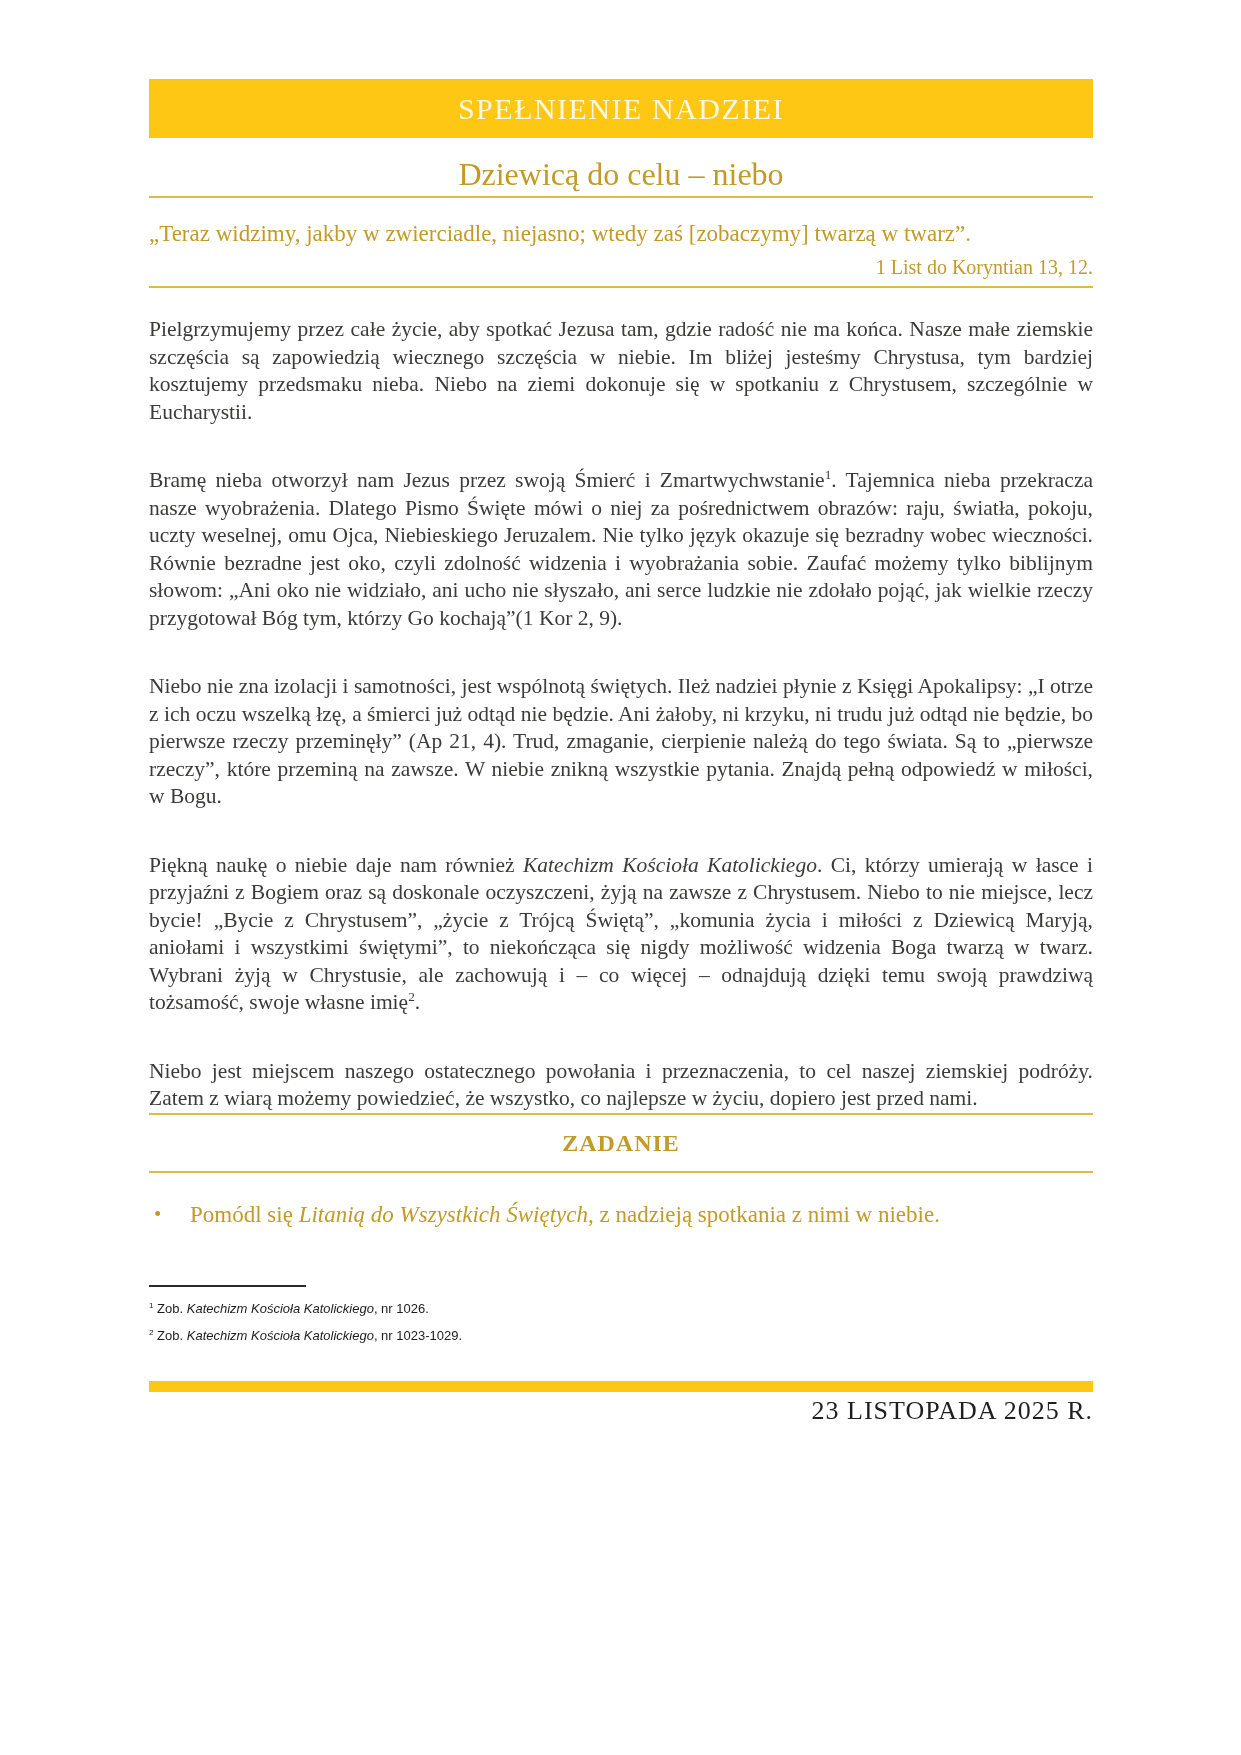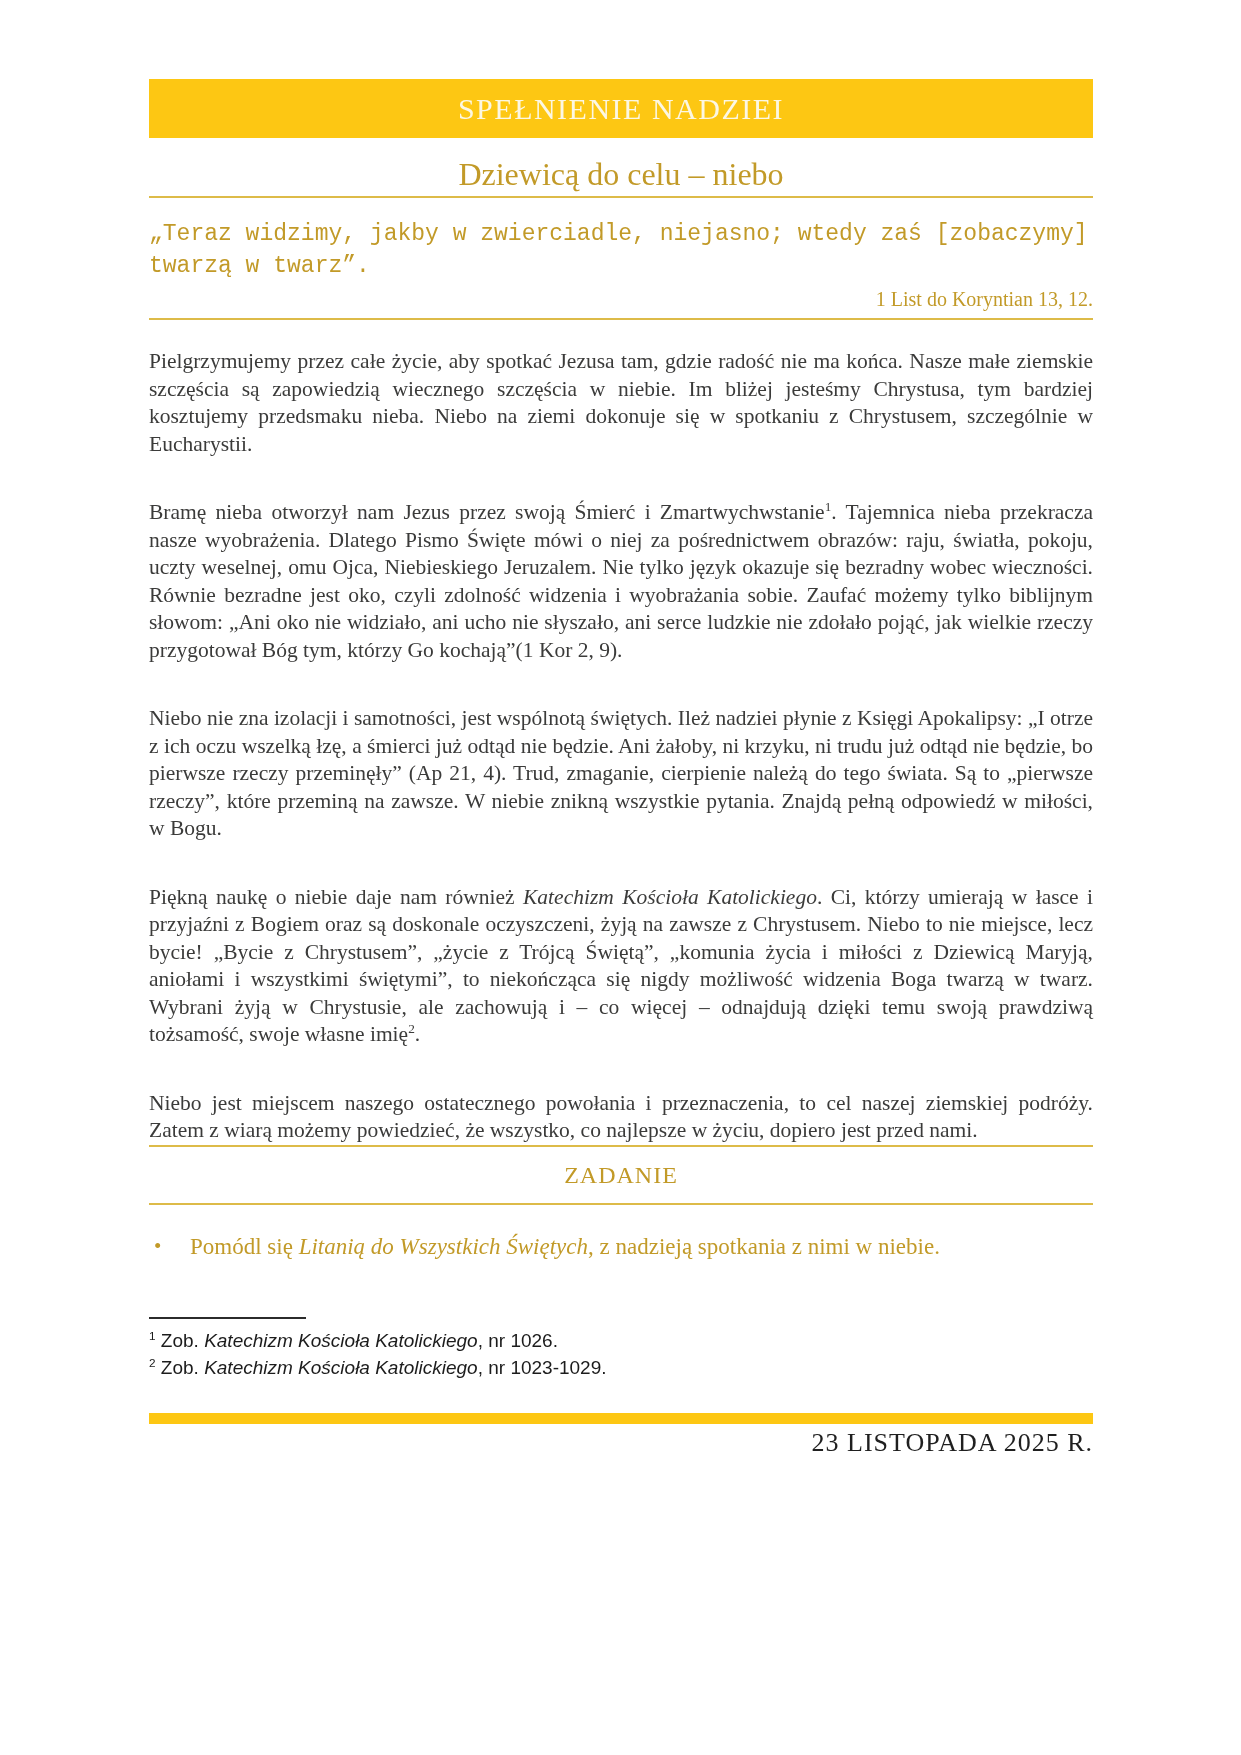--- a/index.html
+++ b/index.html
@@ -27,54 +27,54 @@
   }
   .page-title{
     margin:14px 0 0;text-align:center;color:var(--gold);
     font-size:32px;font-weight:normal;line-height:44px;
   }
   hr.gold-rule{
     border:none;border-top:2px solid var(--rule-gold);margin:0;
   }
   .rule-1{margin-top:28px;}
   .quote{
-    margin:20px 0 0;color:var(--gold);font-size:23px;line-height:32px;font-family:Liberation Mono, monospace;
+    margin:20px 0 0;color:var(--gold);font-size:23px;line-height:32px;
   }
   .attribution{
     margin:6px 0 8px;text-align:right;color:var(--gold);font-size:20px;line-height:22px;
   }
   .rule-2{margin-top:14px;}
   .body-text p{
     margin:41px 0 0;color:var(--body-color);
     font-size:21.5px;line-height:27.5px;text-align:justify;
   }
   .body-text p:first-child{margin-top:28px;}
   .body-text sup, .footnote sup{
     font-size:62%;line-height:0;vertical-align:super;
   }
   .italic{font-style:italic;}
   .rule-task-top{margin-top:24px;}
   .task-heading{
     margin:12px 0;text-align:center;color:var(--gold);
-    font-size:24px;font-weight:normal;letter-spacing:1px;line-height:32px;
+    font-size:24px;font-weight:bold;letter-spacing:1px;line-height:32px;
   }
   .rule-task-bottom{margin-top:0;}
   .task-list{list-style:none;margin:26px 0 0;padding:0;}
   .task-list li{
     display:flex;color:var(--gold);font-size:23px;line-height:31px;
   }
   .bullet-dot{
     width:41px;flex:0 0 41px;padding-left:5px;font-size:21px;
   }
   .fn-sep{
     width:157px;border-top:2px solid #2B2B2B;margin-top:55px;
   }
   .footnotes{
     margin-top:8px;font-family:"Liberation Sans","DejaVu Sans",sans-serif;
-    color:var(--footnote-color);font-size:19px;line-height:27px;
+    color:var(--footnote-color);font-size:13px;line-height:27px;
   }
   .footer-bar{
     height:11px;background:var(--banner-yellow);margin-top:32px;
   }
   .footer-date{
     margin-top:5px;text-align:right;color:var(--date-color);
     font-size:26px;letter-spacing:1px;line-height:28px;
   }
 </style>
 </head>

